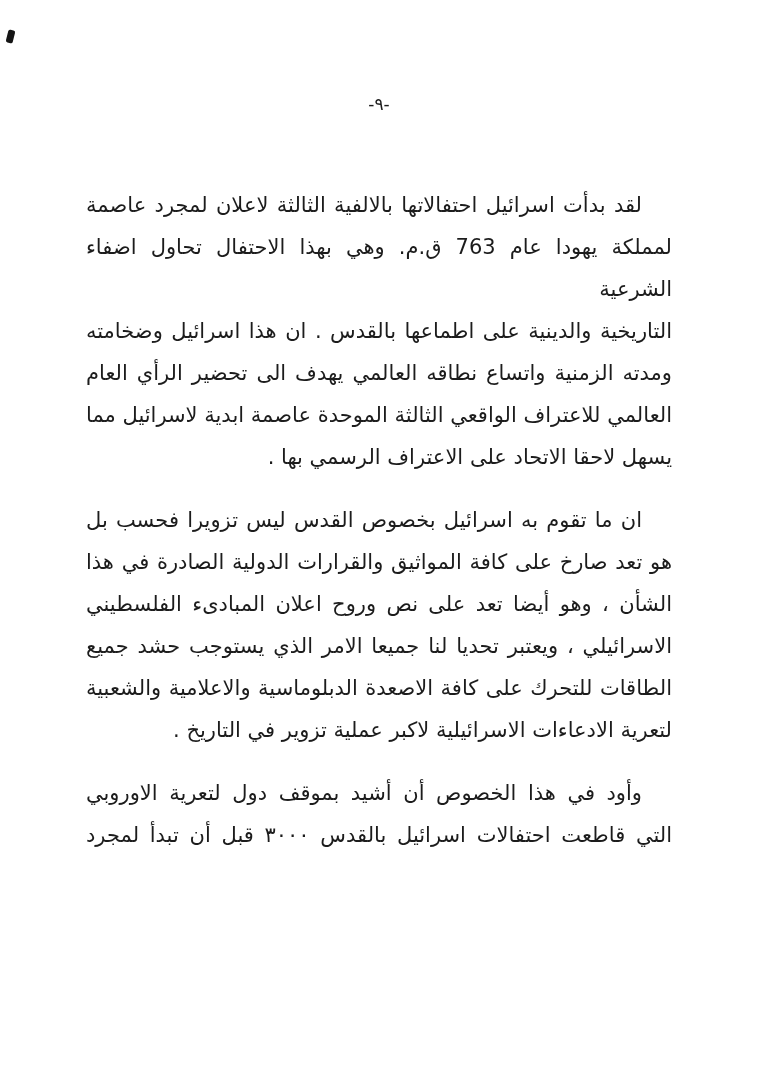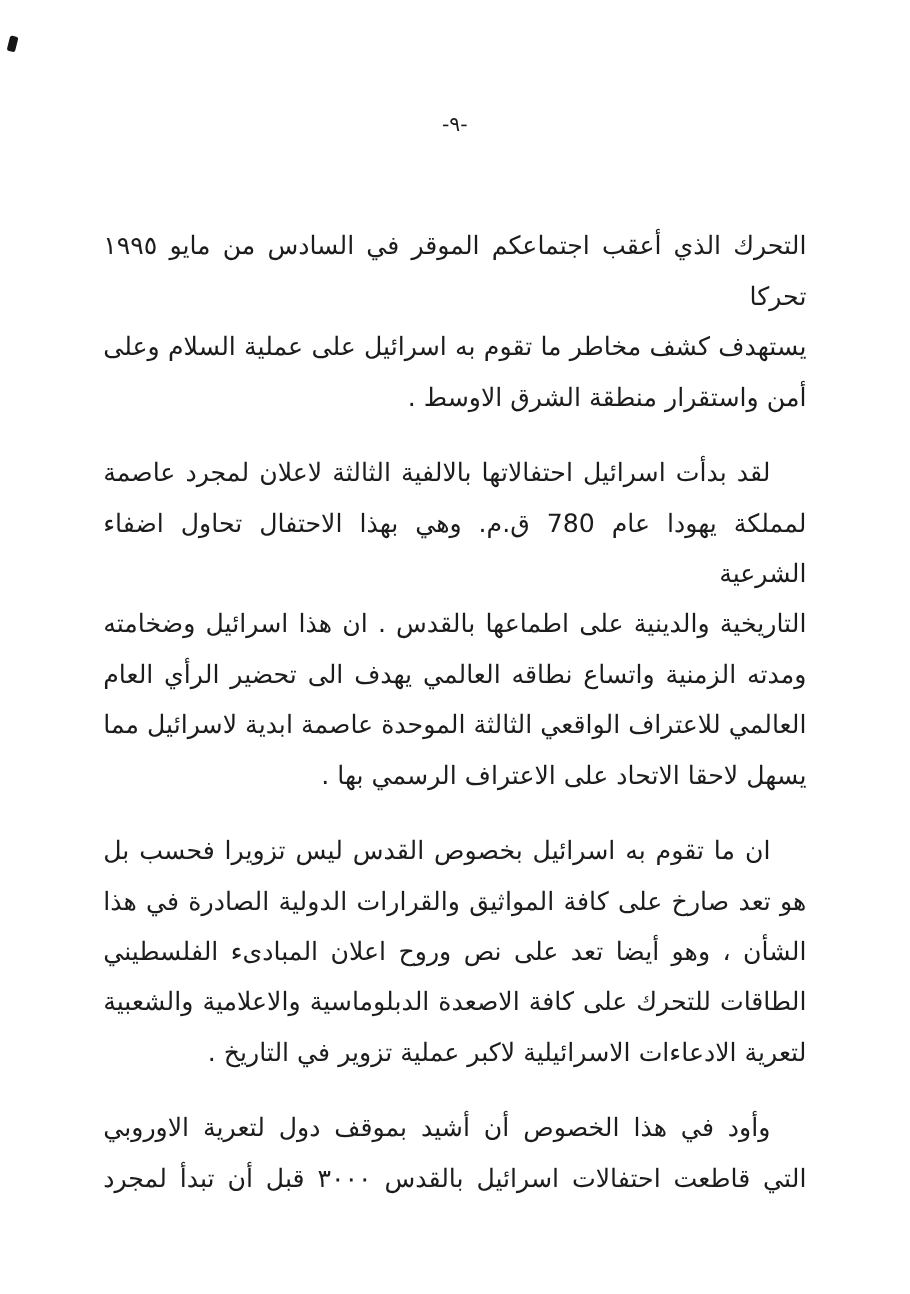--- a/index.html
+++ b/index.html
@@ -60,39 +60,35 @@
 </head>
 <body>
 
 <div class="page">
   <div class="speck"></div>
 
   <div class="page-number">-٩-</div>
 
   <div class="content">
 
-    <p class="para">
-      <span class="line">التحرك الذي أعقب اجتماعكم الموقر في السادس من مايو ١٩٩٥ تحركا</span>
-      <span class="line">يستهدف كشف مخاطر ما تقوم به اسرائيل على عملية السلام وعلى</span>
-      <span class="line short">أمن واستقرار منطقة الشرق الاوسط .</span>
-    </p>
 
     <p class="para">
       <span class="line indent">لقد بدأت اسرائيل احتفالاتها بالالفية الثالثة لاعلان لمجرد عاصمة</span>
-      <span class="line">لمملكة يهودا عام 780 ق.م. وهي بهذا الاحتفال تحاول اضفاء الشرعية</span>
+      <span class="line">لمملكة يهودا عام 763 ق.م. وهي بهذا الاحتفال تحاول اضفاء الشرعية</span>
       <span class="line">التاريخية والدينية على اطماعها بالقدس . ان هذا اسرائيل وضخامته</span>
       <span class="line">ومدته الزمنية واتساع نطاقه العالمي يهدف الى تحضير الرأي العام</span>
       <span class="line">العالمي للاعتراف الواقعي الثالثة الموحدة عاصمة ابدية لاسرائيل مما</span>
       <span class="line short">يسهل لاحقا الاتحاد على الاعتراف الرسمي بها .</span>
     </p>
 
     <p class="para">
       <span class="line indent">ان ما تقوم به اسرائيل بخصوص القدس ليس تزويرا فحسب بل</span>
       <span class="line">هو تعد صارخ على كافة المواثيق والقرارات الدولية الصادرة في هذا</span>
       <span class="line">الشأن ، وهو أيضا تعد على نص وروح اعلان المبادىء الفلسطيني</span>
+      <span class="line">الاسرائيلي ، ويعتبر تحديا لنا جميعا الامر الذي يستوجب حشد جميع</span>
       <span class="line">الطاقات للتحرك على كافة الاصعدة الدبلوماسية والاعلامية والشعبية</span>
       <span class="line short">لتعرية الادعاءات الاسرائيلية لاكبر عملية تزوير في التاريخ .</span>
     </p>
 
     <p class="para">
       <span class="line indent">وأود في هذا الخصوص أن أشيد بموقف دول لتعرية الاوروبي</span>
       <span class="line">التي قاطعت احتفالات اسرائيل بالقدس ٣٠٠٠ قبل أن تبدأ لمجرد</span>
     </p>
 
   </div>

